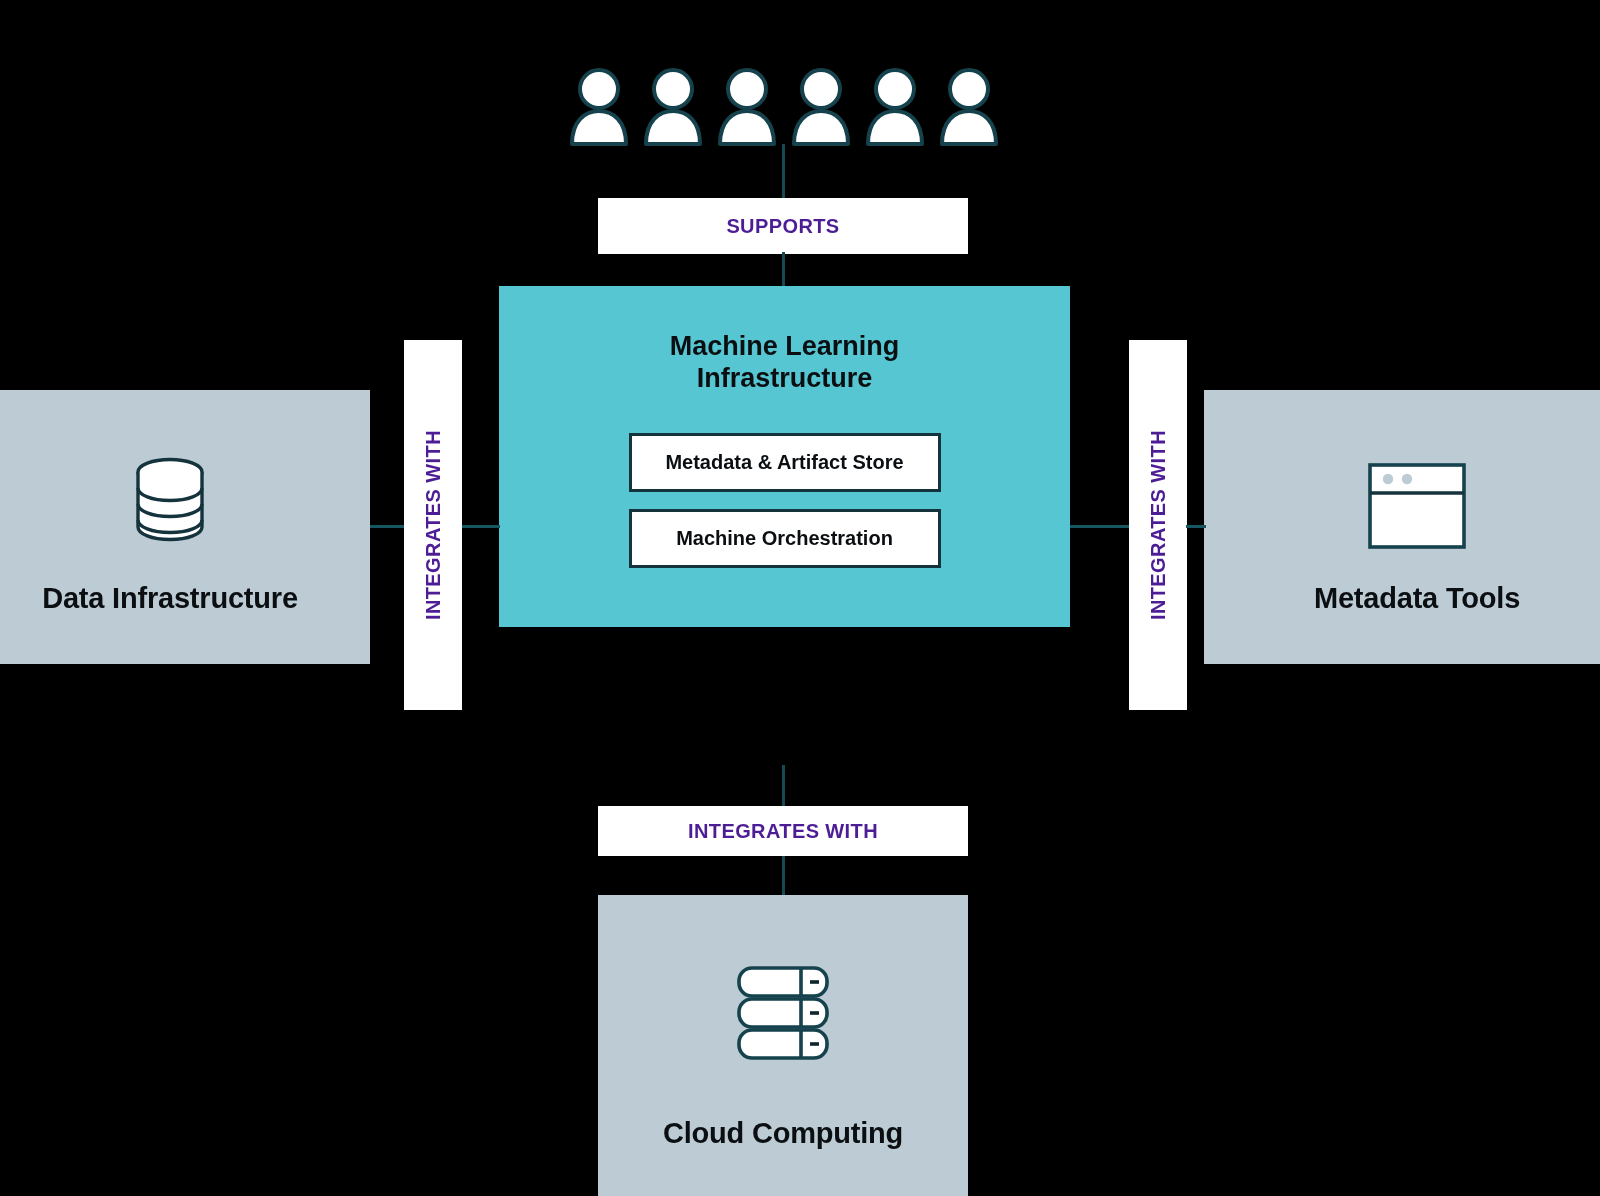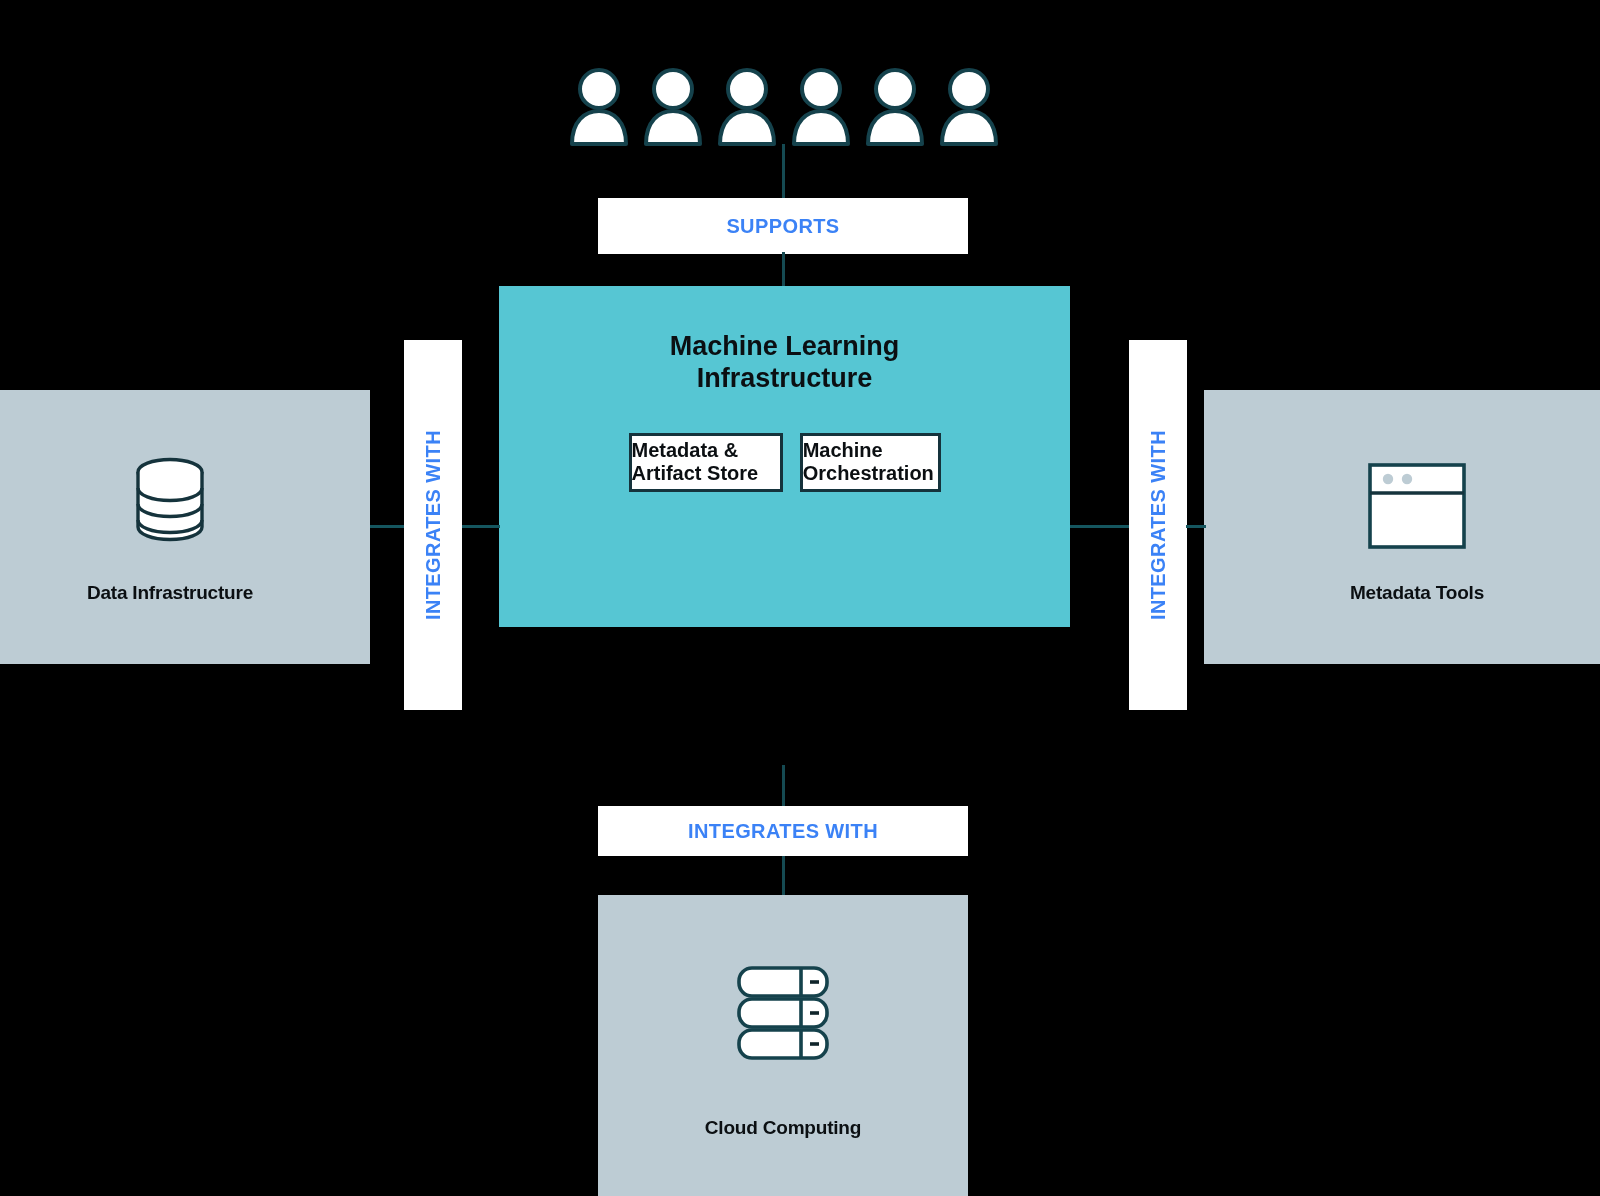--- a/index.html
+++ b/index.html
@@ -24,21 +24,21 @@
   .abs { position: absolute; }
 
   .panel {
     background: #bdccd4;
     display: flex;
     flex-direction: column;
     align-items: center;
     justify-content: center;
   }
   .panel-label {
-    font-size: 19px;
+    font-size: 29px;
     font-weight: 700;
     color: #0b0f12;
     letter-spacing: -0.2px;
     text-align: center;
   }
 
   .hub {
     background: #56c6d3;
     display: flex;
     flex-direction: column;
@@ -50,20 +50,21 @@
     color: #0b0f12;
     text-align: center;
     line-height: 1.18;
     margin-top: 45px;
     white-space: pre-line;
   }
   .hub-items {
     margin-top: 38px;
     width: 312px;
     display: flex;
+    flex-direction: column;
     gap: 17px;
   }
   .hub-item {
     background: #ffffff;
     border: 3px solid #15333c;
     height: 59px;
     display: flex;
     align-items: center;
     justify-content: center;
     font-size: 20px;
@@ -73,21 +74,21 @@
   }
 
   .conn-label {
     background: #ffffff;
     display: flex;
     align-items: center;
     justify-content: center;
     font-size: 20px;
     font-weight: 700;
     letter-spacing: 0.4px;
-    color: #3b82f6;
+    color: #4c1d95;
     box-sizing: border-box;
   }
   .conn-label.vertical span {
     writing-mode: vertical-rl;
     transform: rotate(180deg);
   }
 
   .line-v { background: #154a52; width: 3px; }
   .line-h { background: #15565f; height: 3px; }
 

